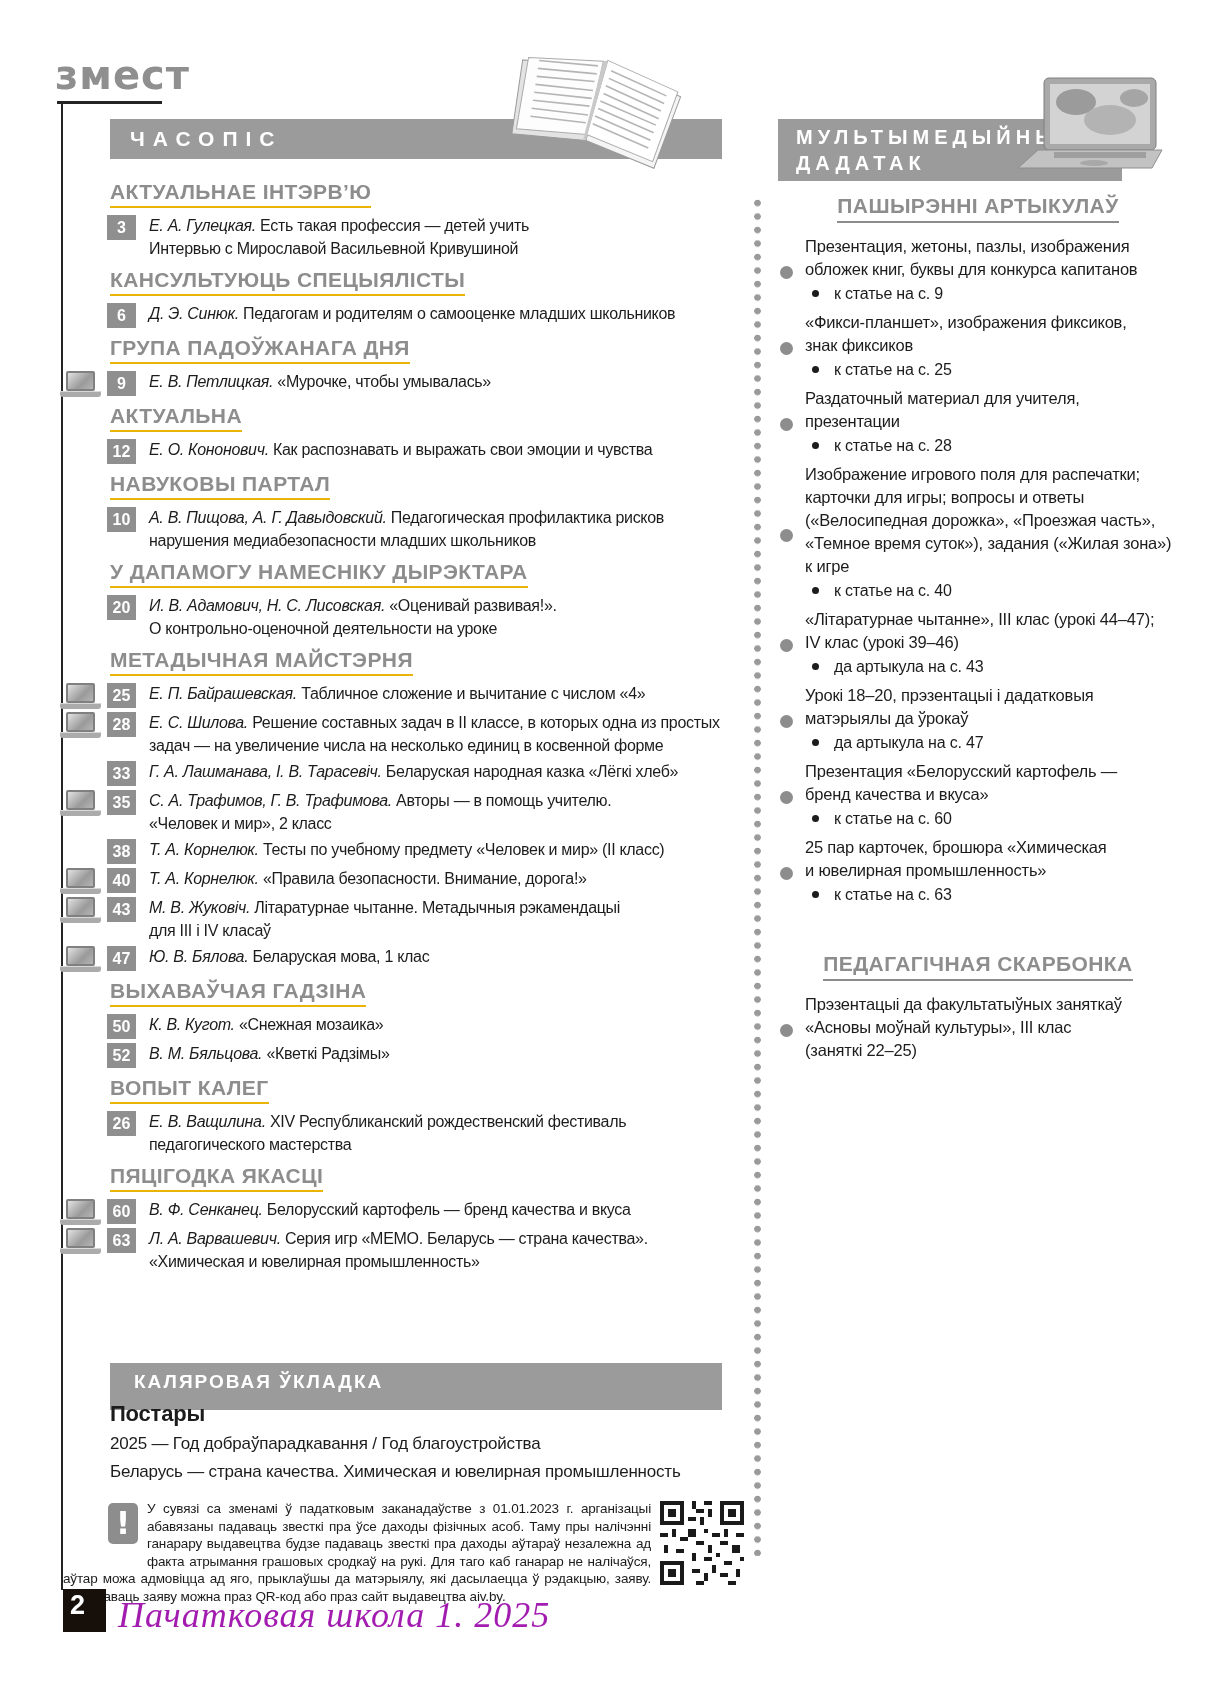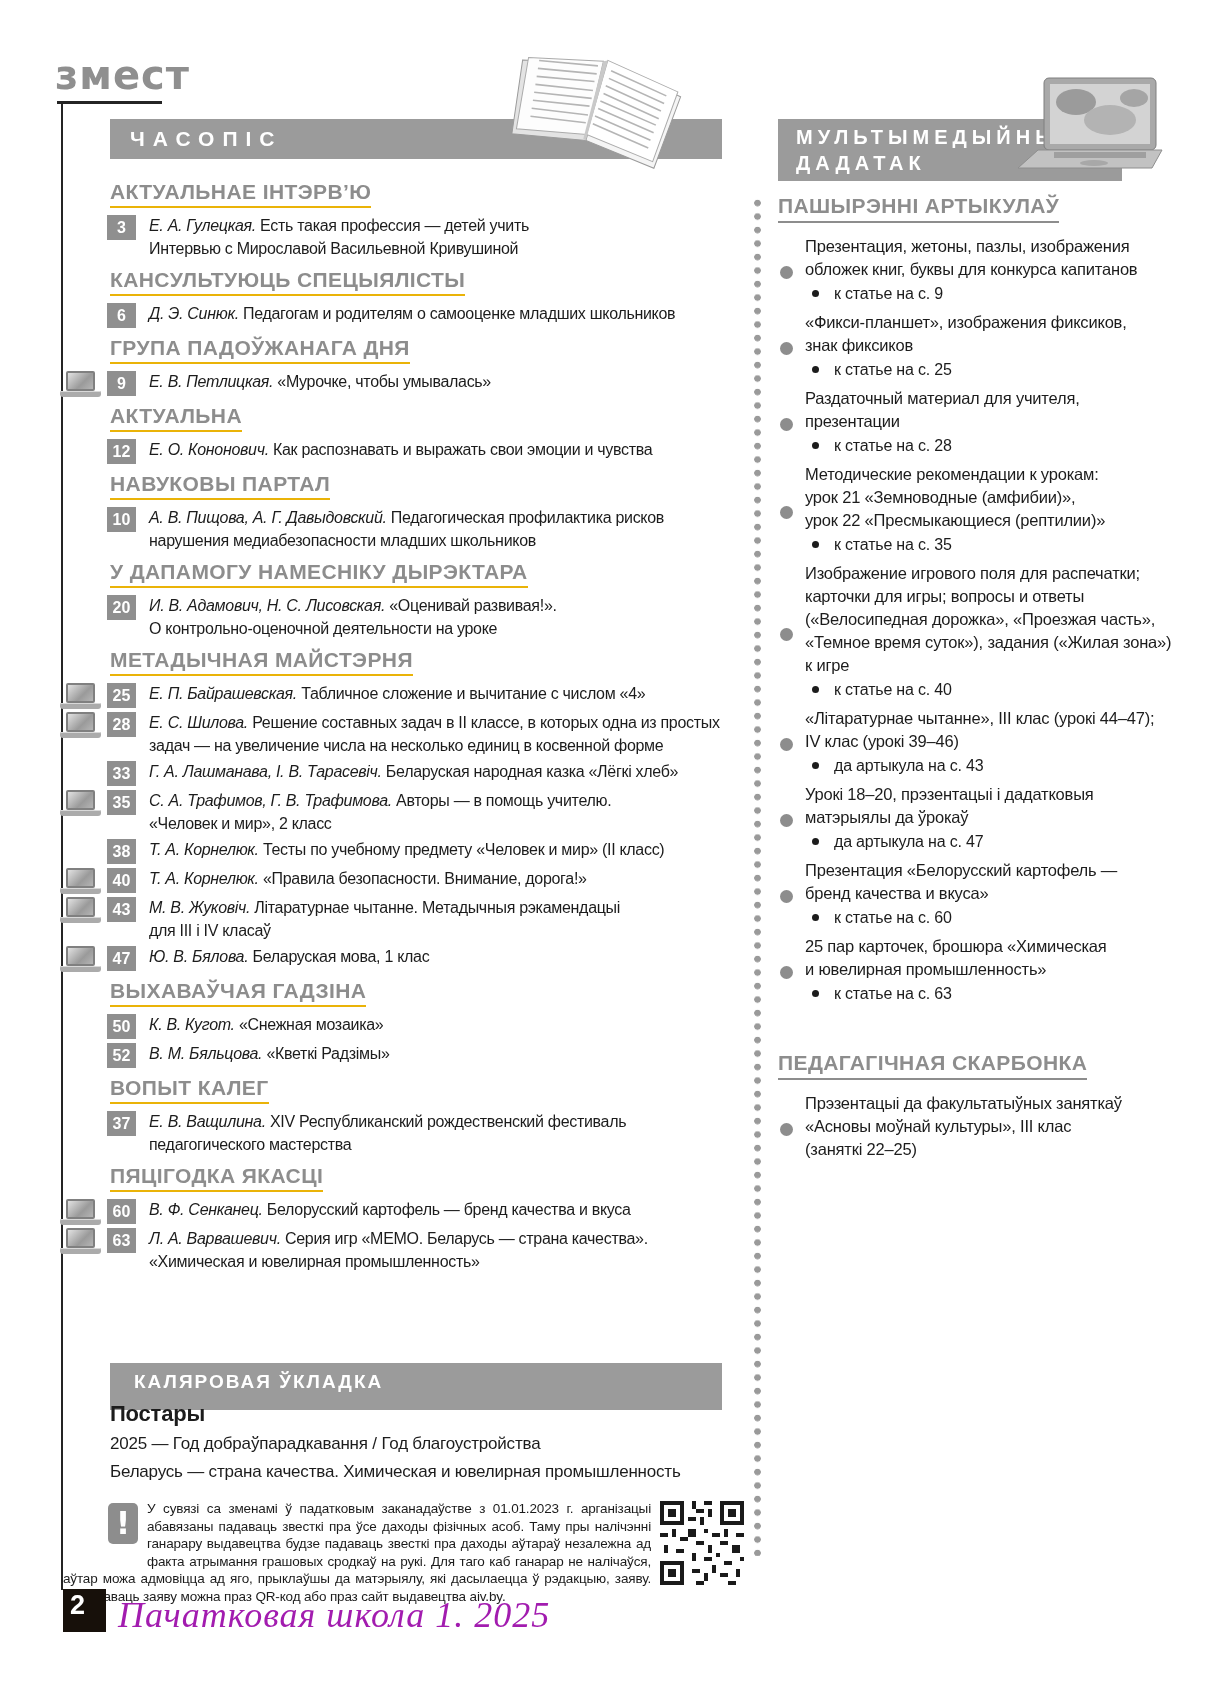--- a/index.html
+++ b/index.html
@@ -44,21 +44,21 @@
         border-radius:1px 1px 3px 3px;box-shadow:inset 0 1px 0 #d9d9d9;}
 
   
   .dots{position:absolute;left:753px;top:198px;width:9px;height:1358px;
         background-image:radial-gradient(circle at 4.5px 5px,#9a9a9a 3px,transparent 3.6px);
         background-size:9px 13.5px;background-repeat:repeat-y;}
 
   
   .right-col{position:absolute;left:778px;top:194px;width:400px;}
   .rsection + .rsection{margin-top:46px;}
-  .rsec-title-row{margin:0 0 12px;}
+  .rsec-title-row{margin:0 0 12px;text-align:center;}
   .rsec-title{display:inline-block;font-size:21px;font-weight:bold;color:#8d8d8d;
               letter-spacing:.4px;border-bottom:2px solid #8d8d8d;padding-bottom:3px;}
   .ritem{display:flex;align-items:center;margin-bottom:6px;}
   .rbullet{flex:0 0 13px;height:13px;border-radius:50%;background:#8d8d8d;margin:5px 12px 0 2px;}
   .rtext{font-size:16.5px;line-height:23px;letter-spacing:-.2px;white-space:nowrap;}
   .rref{display:flex;align-items:flex-start;white-space:normal;margin-top:1px;}
   .rref .sb{flex:0 0 7px;height:7px;border-radius:50%;background:#1c1c1c;margin:8px 15px 0 7px;}
   .rref .rt{font-size:16px;line-height:23px;}
 
   
@@ -249,21 +249,21 @@
           <div class="itext"><i class="au">К. В. Кугот.</i> «Снежная мозаика»</div>
         </div>
         <div class="item">
           <span class="pbox">52</span>
           <div class="itext"><i class="au">В. М. Бяльцова.</i> «Кветкі Радзімы»</div>
         </div>
       </div>
       <div class="jsection">
         <div class="sec-title-row"><span class="sec-title">ВОПЫТ КАЛЕГ</span></div>
         <div class="item">
-          <span class="pbox">37</span>
+          <span class="pbox">26</span>
           <div class="itext"><i class="au">Е. В. Ващилина.</i> XIV Республиканский рождественский фестиваль<br>педагогического мастерства</div>
         </div>
       </div>
       <div class="jsection">
         <div class="sec-title-row"><span class="sec-title">ПЯЦІГОДКА ЯКАСЦІ</span></div>
         <div class="item">
           <span class="laptop-mini">
             <span class="scr"></span>
             <span class="base"></span>
           </span>
@@ -298,27 +298,20 @@
           <div class="rtext">«Фикси-планшет», изображения фиксиков,<br>знак фиксиков<div class="rref">
               <span class="sb"></span>
               <span class="rt">к статье на с. 25</span>
             </div></div>
         </div>
         <div class="ritem">
           <span class="rbullet"></span>
           <div class="rtext">Раздаточный материал для учителя,<br>презентации<div class="rref">
               <span class="sb"></span>
               <span class="rt">к статье на с. 28</span>
-            </div></div>
-        </div>
-        <div class="ritem">
-          <span class="rbullet"></span>
-          <div class="rtext">Методические рекомендации к урокам:<br>урок 21 «Земноводные (амфибии)»,<br>урок 22 «Пресмыкающиеся (рептилии)»<div class="rref">
-              <span class="sb"></span>
-              <span class="rt">к статье на с. 35</span>
             </div></div>
         </div>
         <div class="ritem">
           <span class="rbullet"></span>
           <div class="rtext">Изображение игрового поля для распечатки;<br>карточки для игры; вопросы и ответы<br>(«Велосипедная дорожка», «Проезжая часть»,<br>«Темное время суток»), задания («Жилая зона»)<br>к игре<div class="rref">
               <span class="sb"></span>
               <span class="rt">к статье на с. 40</span>
             </div></div>
         </div>
         <div class="ritem">

